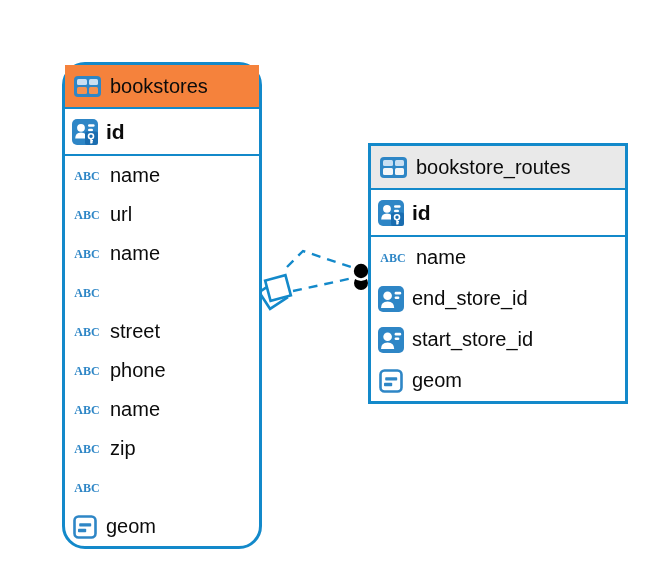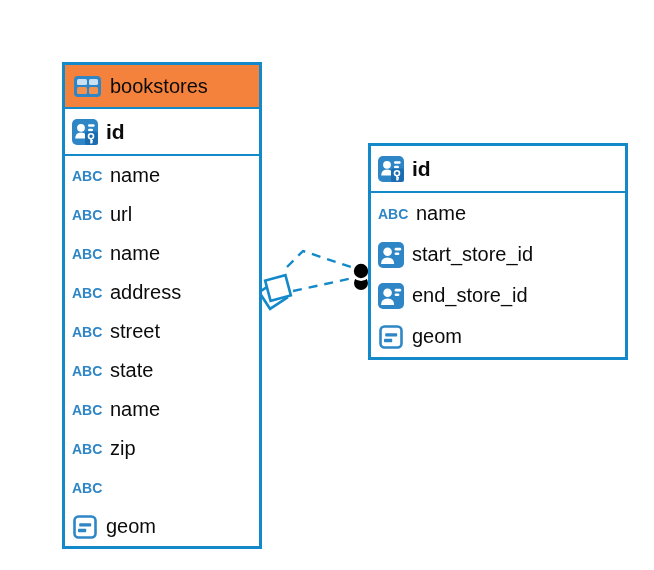--- a/index.html
+++ b/index.html
@@ -12,21 +12,21 @@
   html,body{margin:0;padding:0;background:#fff;}
   .canvas{
     position:relative;width:654px;height:570px;background:#fff;overflow:hidden;
     font-family:"Liberation Sans",sans-serif;color:var(--text);
   }
   .links{position:absolute;left:0;top:0;z-index:1;}
   .er-table{
     position:absolute;z-index:2;background:#fff;
     border:3px solid var(--blue);box-sizing:border-box;
   }
-  .er-table.left{left:62px;top:62px;width:200px;}
+  .er-table.left{left:62px;top:62px;width:200px;border-radius:23px;}
   .er-table.right{left:368px;top:143px;width:260px;}
   .t-header{
     height:42px;display:flex;align-items:center;gap:9px;padding:0 9px;
     border-bottom:2px solid var(--blue);font-size:20px;font-weight:400;
   }
   .er-table.left  .t-header{background:var(--left-header);}
   .er-table.right .t-header{background:var(--right-header);}
   .t-row{display:flex;align-items:center;gap:8px;padding:0 7px;font-size:20px;}
   .t-row.pk{height:45px;border-bottom:2px solid var(--blue);font-weight:700;font-size:21px;}
   .er-table.left  .t-body .t-row{height:39px;}
@@ -36,22 +36,22 @@
     width:27px;height:21px;flex:0 0 27px;border-radius:4px;background:var(--icon-blue);
     display:grid;grid-template-columns:1fr 1fr;grid-template-rows:1fr 1fr;
     gap:2px;padding:3px;box-sizing:border-box;
   }
   .tbl-icon i{border-radius:1.5px;display:block;}
   .tbl-icon i.a{background:#C9DFF2;}
   .er-table.left  .tbl-icon i.b{background:#F5914F;}
   .er-table.right .tbl-icon i.b{background:#F4F6F8;}
   
   .abc-icon{
-    flex:0 0 30px;width:30px;text-align:right;color:var(--icon-blue);
-    font-family:Liberation Sans, sans-serif;font-size:14px;font-weight:800;letter-spacing:0;
+    flex:0 0 30px;width:30px;text-align:center;color:var(--icon-blue);
+    font-family:Liberation Serif, serif;font-size:12px;font-weight:800;letter-spacing:0;
     line-height:1;
   }
   .svg-icon{flex:0 0 26px;width:26px;height:26px;display:block;}
   .geom-icon{flex:0 0 26px;width:26px;height:26px;display:block;padding:1px;box-sizing:border-box;}
   .col-name{white-space:nowrap;}
 </style>
 </head>
 <body>
 
 <div class="canvas">
@@ -109,29 +109,28 @@
       <div class="t-row">
         <span class="abc-icon">ABC</span>
         <span class="col-name">url</span>
       </div>
       <div class="t-row">
         <span class="abc-icon">ABC</span>
         <span class="col-name">name</span>
       </div>
       <div class="t-row">
         <span class="abc-icon">ABC</span>
-        <span class="col-name">address</span>
       </div>
       <div class="t-row">
         <span class="abc-icon">ABC</span>
         <span class="col-name">street</span>
       </div>
       <div class="t-row">
         <span class="abc-icon">ABC</span>
-        <span class="col-name">state</span>
+        <span class="col-name">phone</span>
       </div>
       <div class="t-row">
         <span class="abc-icon">ABC</span>
         <span class="col-name">name</span>
       </div>
       <div class="t-row">
         <span class="abc-icon">ABC</span>
         <span class="col-name">zip</span>
       </div>
       <div class="t-row">
@@ -142,20 +141,29 @@
           <rect x="1.5" y="1.5" width="21" height="21" rx="4" fill="none" stroke="#2E86C6" stroke-width="2.6"></rect>
           <rect x="6.2" y="8.2" width="12" height="3.4" rx="0.8" fill="#2E86C6"></rect>
           <rect x="5" y="13.8" width="8.2" height="3.4" rx="0.8" fill="#2E86C6"></rect>
         </svg>
         <span class="col-name">geom</span>
       </div>
     </div>
   </div>
 
   <div class="er-table right">
+    <div class="t-header">
+      <span class="tbl-icon">
+        <i class="a"></i>
+          <i class="a"></i>
+          <i class="b"></i>
+          <i class="b"></i>
+      </span>
+      <span class="col-name">bookstore_routes</span>
+    </div>
 
     <div class="t-row pk">
       <svg class="svg-icon" viewBox="0 0 26 26">
         <rect width="26" height="26" rx="5" fill="#2E86C6"></rect>
         <circle cx="9" cy="8.8" r="3.9" fill="#fff"></circle>
         <path d="M3.2 19.5 q0 -6 5.8 -6 q5.8 0 5.8 6 z" fill="#fff"></path>
         <rect x="16" y="5.3" width="6.6" height="2.5" rx="1.2" fill="#fff"></rect>
         <rect x="16" y="9.8" width="5" height="2.5" rx="1.2" fill="#fff"></rect>
         <rect x="13" y="12.5" width="13" height="13.5" rx="2" fill="#1A6DB0"></rect>
         <circle cx="19" cy="17.3" r="2.5" fill="none" stroke="#fff" stroke-width="1.6"></circle>
@@ -170,31 +178,31 @@
         <span class="col-name">name</span>
       </div>
       <div class="t-row">
         <svg class="svg-icon" viewBox="0 0 26 26">
           <rect width="26" height="26" rx="5" fill="#2E86C6"></rect>
           <circle cx="9.6" cy="9.8" r="4.3" fill="#fff"></circle>
           <path d="M3 22 q0 -6.6 6.6 -6.6 q6.6 0 6.6 6.6 z" fill="#fff"></path>
           <rect x="16.6" y="5.8" width="6.6" height="2.7" rx="1.3" fill="#fff"></rect>
           <rect x="16.6" y="10.4" width="4.8" height="2.7" rx="1.3" fill="#fff"></rect>
         </svg>
-        <span class="col-name">start_store_id</span>
+        <span class="col-name">end_store_id</span>
       </div>
       <div class="t-row">
         <svg class="svg-icon" viewBox="0 0 26 26">
           <rect width="26" height="26" rx="5" fill="#2E86C6"></rect>
           <circle cx="9.6" cy="9.8" r="4.3" fill="#fff"></circle>
           <path d="M3 22 q0 -6.6 6.6 -6.6 q6.6 0 6.6 6.6 z" fill="#fff"></path>
           <rect x="16.6" y="5.8" width="6.6" height="2.7" rx="1.3" fill="#fff"></rect>
           <rect x="16.6" y="10.4" width="4.8" height="2.7" rx="1.3" fill="#fff"></rect>
         </svg>
-        <span class="col-name">end_store_id</span>
+        <span class="col-name">start_store_id</span>
       </div>
       <div class="t-row">
         <svg class="geom-icon" viewBox="0 0 24 24">
           <rect x="1.5" y="1.5" width="21" height="21" rx="4" fill="none" stroke="#2E86C6" stroke-width="2.6"></rect>
           <rect x="6.2" y="8.2" width="12" height="3.4" rx="0.8" fill="#2E86C6"></rect>
           <rect x="5" y="13.8" width="8.2" height="3.4" rx="0.8" fill="#2E86C6"></rect>
         </svg>
         <span class="col-name">geom</span>
       </div>
     </div>

